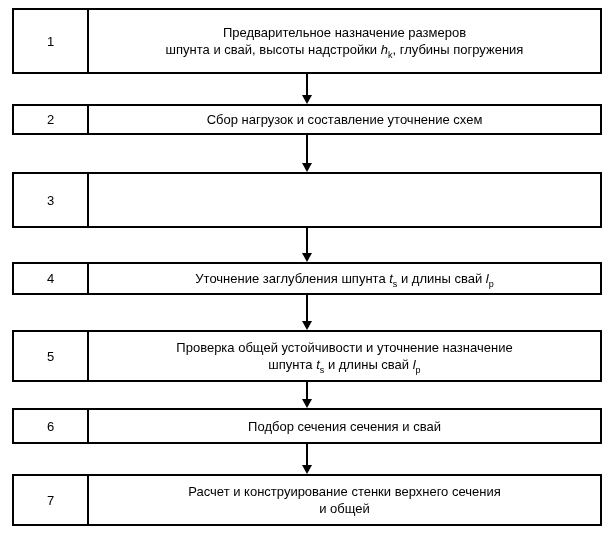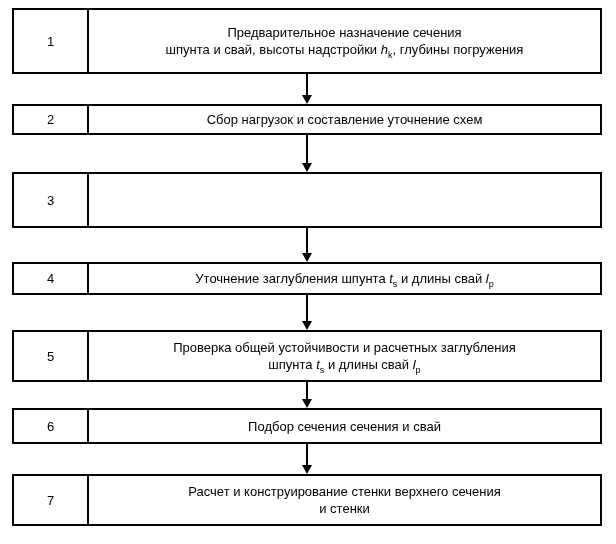--- a/index.html
+++ b/index.html
@@ -82,21 +82,21 @@
     border-top: 9px solid #000000;
   }
 </style>
 </head>
 <body>
 
 <div class="flowchart">
     <div class="row" style="height: 66px;">
       <div class="num">1</div>
       <div class="txt">
-        <div class="line">Предварительное назначение сечения</div>
+        <div class="line">Предварительное назначение размеров</div>
         <div class="line">шпунта и свай, высоты надстройки <i>h</i><sub>k</sub>, глубины погружения</div>
       </div>
     </div>
     <div class="arrow" style="height: 30px;">
       <span class="shaft"></span>
       <span class="head"></span>
     </div>
     <div class="row" style="height: 31px;">
       <div class="num">2</div>
       <div class="txt">
@@ -120,21 +120,21 @@
         <div class="line">Уточнение заглубления шпунта <i>t</i><sub>s</sub> и длины свай <i>l</i><sub>p</sub></div>
       </div>
     </div>
     <div class="arrow" style="height: 35px;">
       <span class="shaft"></span>
       <span class="head"></span>
     </div>
     <div class="row" style="height: 52px;">
       <div class="num">5</div>
       <div class="txt">
-        <div class="line">Проверка общей устойчивости и расчетных заглубления</div>
+        <div class="line">Проверка общей устойчивости и уточнение назначение</div>
         <div class="line">шпунта <i>t</i><sub>s</sub> и длины свай <i>l</i><sub>p</sub></div>
       </div>
     </div>
     <div class="arrow" style="height: 26px;">
       <span class="shaft"></span>
       <span class="head"></span>
     </div>
     <div class="row" style="height: 36px;">
       <div class="num">6</div>
       <div class="txt">
@@ -142,16 +142,16 @@
       </div>
     </div>
     <div class="arrow" style="height: 30px;">
       <span class="shaft"></span>
       <span class="head"></span>
     </div>
     <div class="row" style="height: 52px;">
       <div class="num">7</div>
       <div class="txt">
         <div class="line">Расчет и конструирование стенки верхнего сечения</div>
-        <div class="line">и стенки</div>
+        <div class="line">и общей</div>
       </div>
     </div>
   </div>
 
 </body></html>

